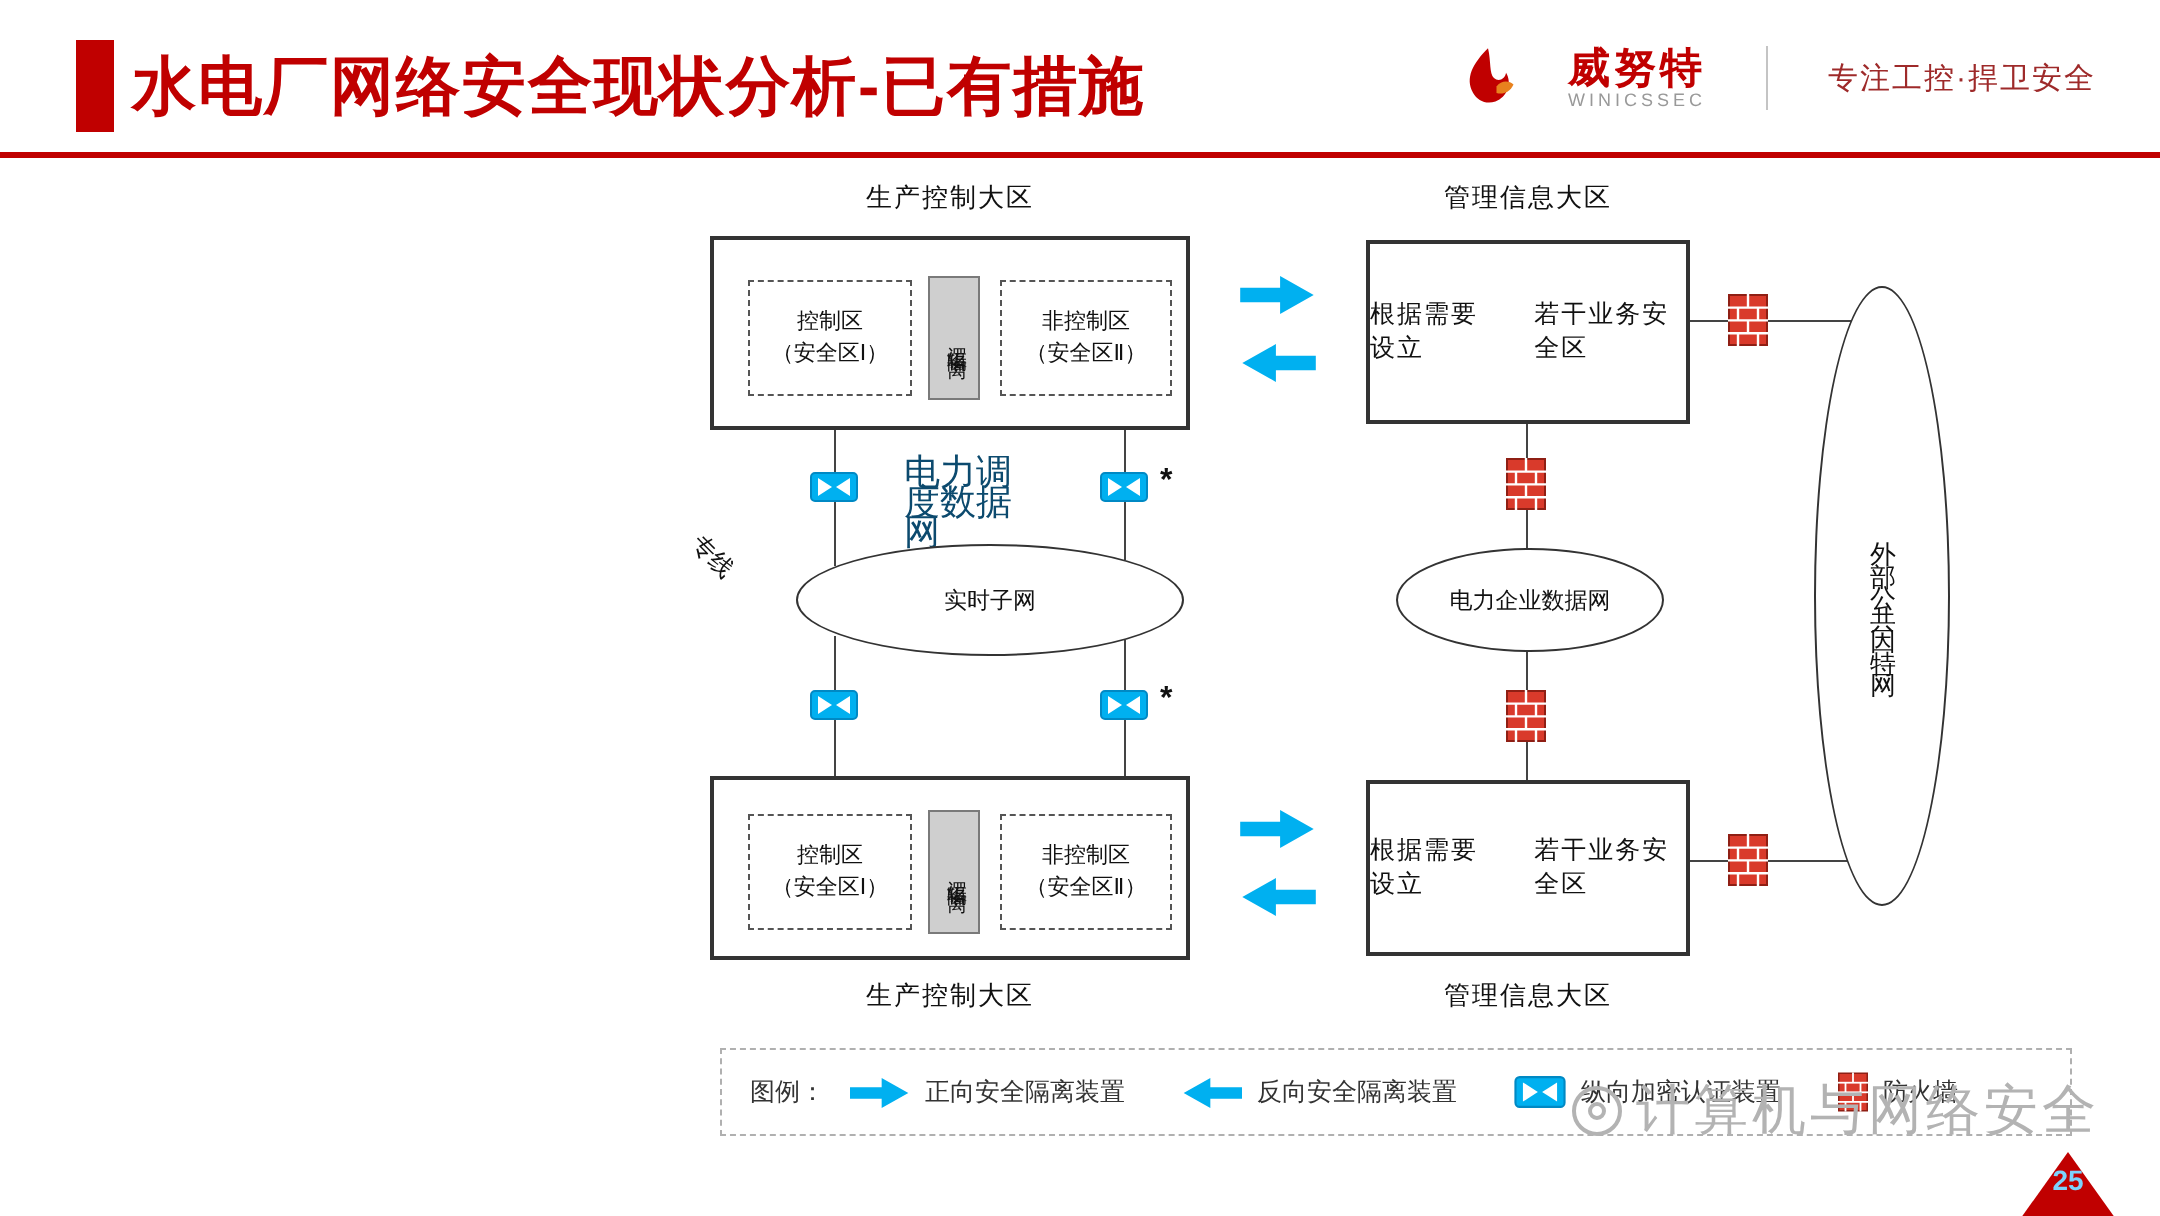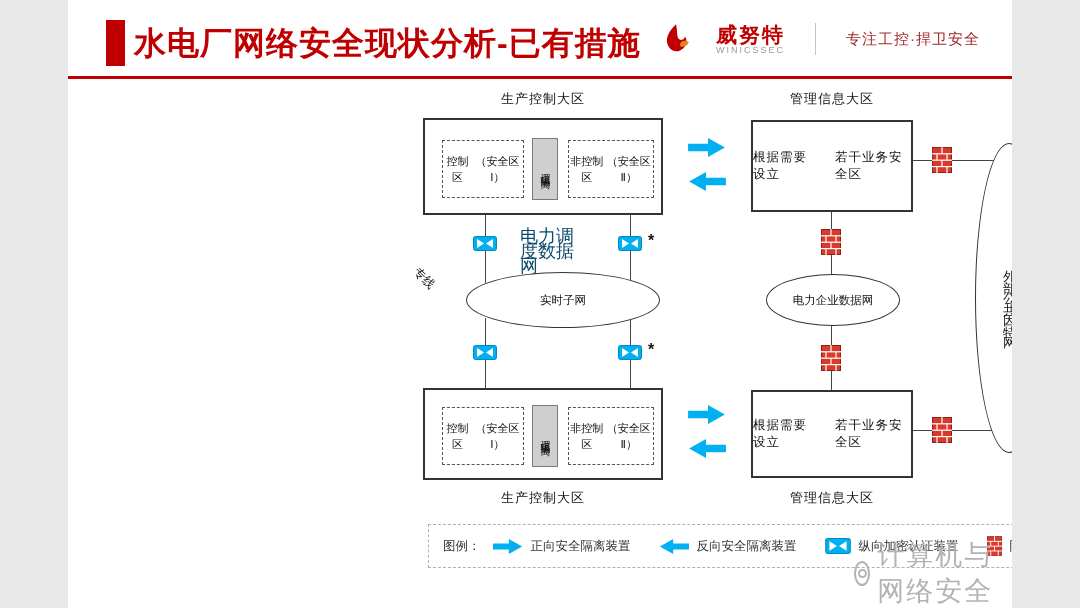--- a/index.html
+++ b/index.html
@@ -1,18 +1,18 @@
 <!DOCTYPE html>
 <html><head>
 <meta charset="utf-8">
 <style>
   * { margin:0; padding:0; box-sizing:border-box; }
   html,body { background:#e8e8e8; }
   body { font-family:"Liberation Sans", sans-serif; }
-  .slide { position:relative; width:944px; height:608px; background:#ffffff; overflow:hidden; margin:0 auto; }
+  .slide { position:relative; width:1080px; height:608px; background:#ffffff; overflow:hidden; margin:0 auto; }
   .abs { position:absolute; }
 
   
   .accent-bar { left:38px; top:20px; width:19px; height:46px; background:#C00000; }
   .title { left:66px; top:22px; font-size:32px; font-weight:bold; color:#C00000; letter-spacing:1px; white-space:nowrap; }
   .header-rule { left:0; top:76px; width:1080px; height:3px; background:#C00000; }
   .logo { right:32px; top:22px; display:flex; align-items:center; gap:23px; }
   .brand-col { display:flex; flex-direction:column; align-items:center; line-height:1.1; }
   .brand { font-size:21px; font-weight:bold; color:#C00000; letter-spacing:2px; }
   .brand-en { font-size:9px; color:#999999; letter-spacing:2px; }
@@ -21,21 +21,21 @@
 
   
   .bullets { left:50px; top:128px; width:266px; }
   .bullet { display:flex; margin-bottom:17px; }
   .sq { flex:0 0 11px; width:11px; height:11px; background:#C00000; margin-top:15px; margin-right:11px; }
   .bullet p { font-size:18px; line-height:41px; color:#222222; text-align:justify; width:240px; }
 
   
   .zone-label { font-size:13px; color:#111111; text-align:center; letter-spacing:1px; }
   .solid-box { border:2px solid #333333; background:#ffffff; }
-  .dashed-box { border:1px dashed #555555; background:#ffffff; display:flex; align-items:center; font-size:11px; line-height:16px; text-align:center; color:#111111; }
+  .dashed-box { border:1px dashed #555555; background:#ffffff; display:flex; flex-direction:column; align-items:center; justify-content:center; font-size:11px; line-height:16px; text-align:center; color:#111111; }
   .iso-box { background:#cfcfcf; border:1px solid #7a7a7a; display:flex; align-items:center; justify-content:center; }
   .iso-box .vtext { writing-mode:vertical-rl; font-size:10px; letter-spacing:2px; color:#111111; }
   .biz-box { border:2px solid #333333; background:#ffffff; display:flex; flex-direction:row; align-items:center; justify-content:center; gap:17px; font-size:12.5px; color:#111111; letter-spacing:1px; }
   .ellipse { border:1px solid #333333; border-radius:50%; background:#ffffff; }
   .subnet { display:flex; overflow:hidden;flex-direction:column; }
   .subnet .cell { flex:1; display:flex; align-items:center; justify-content:center; font-size:11.5px; color:#111111; }
   .subnet .right-cell { border-left:1px solid #333333; flex:1.18; }
   .enterprise { display:flex; align-items:center; justify-content:center; font-size:11.5px; color:#111111; }
   .internet { display:flex; align-items:center; justify-content:center; }
   .internet .vtext { writing-mode:vertical-rl; font-size:13px; letter-spacing:11px; color:#111111; }

